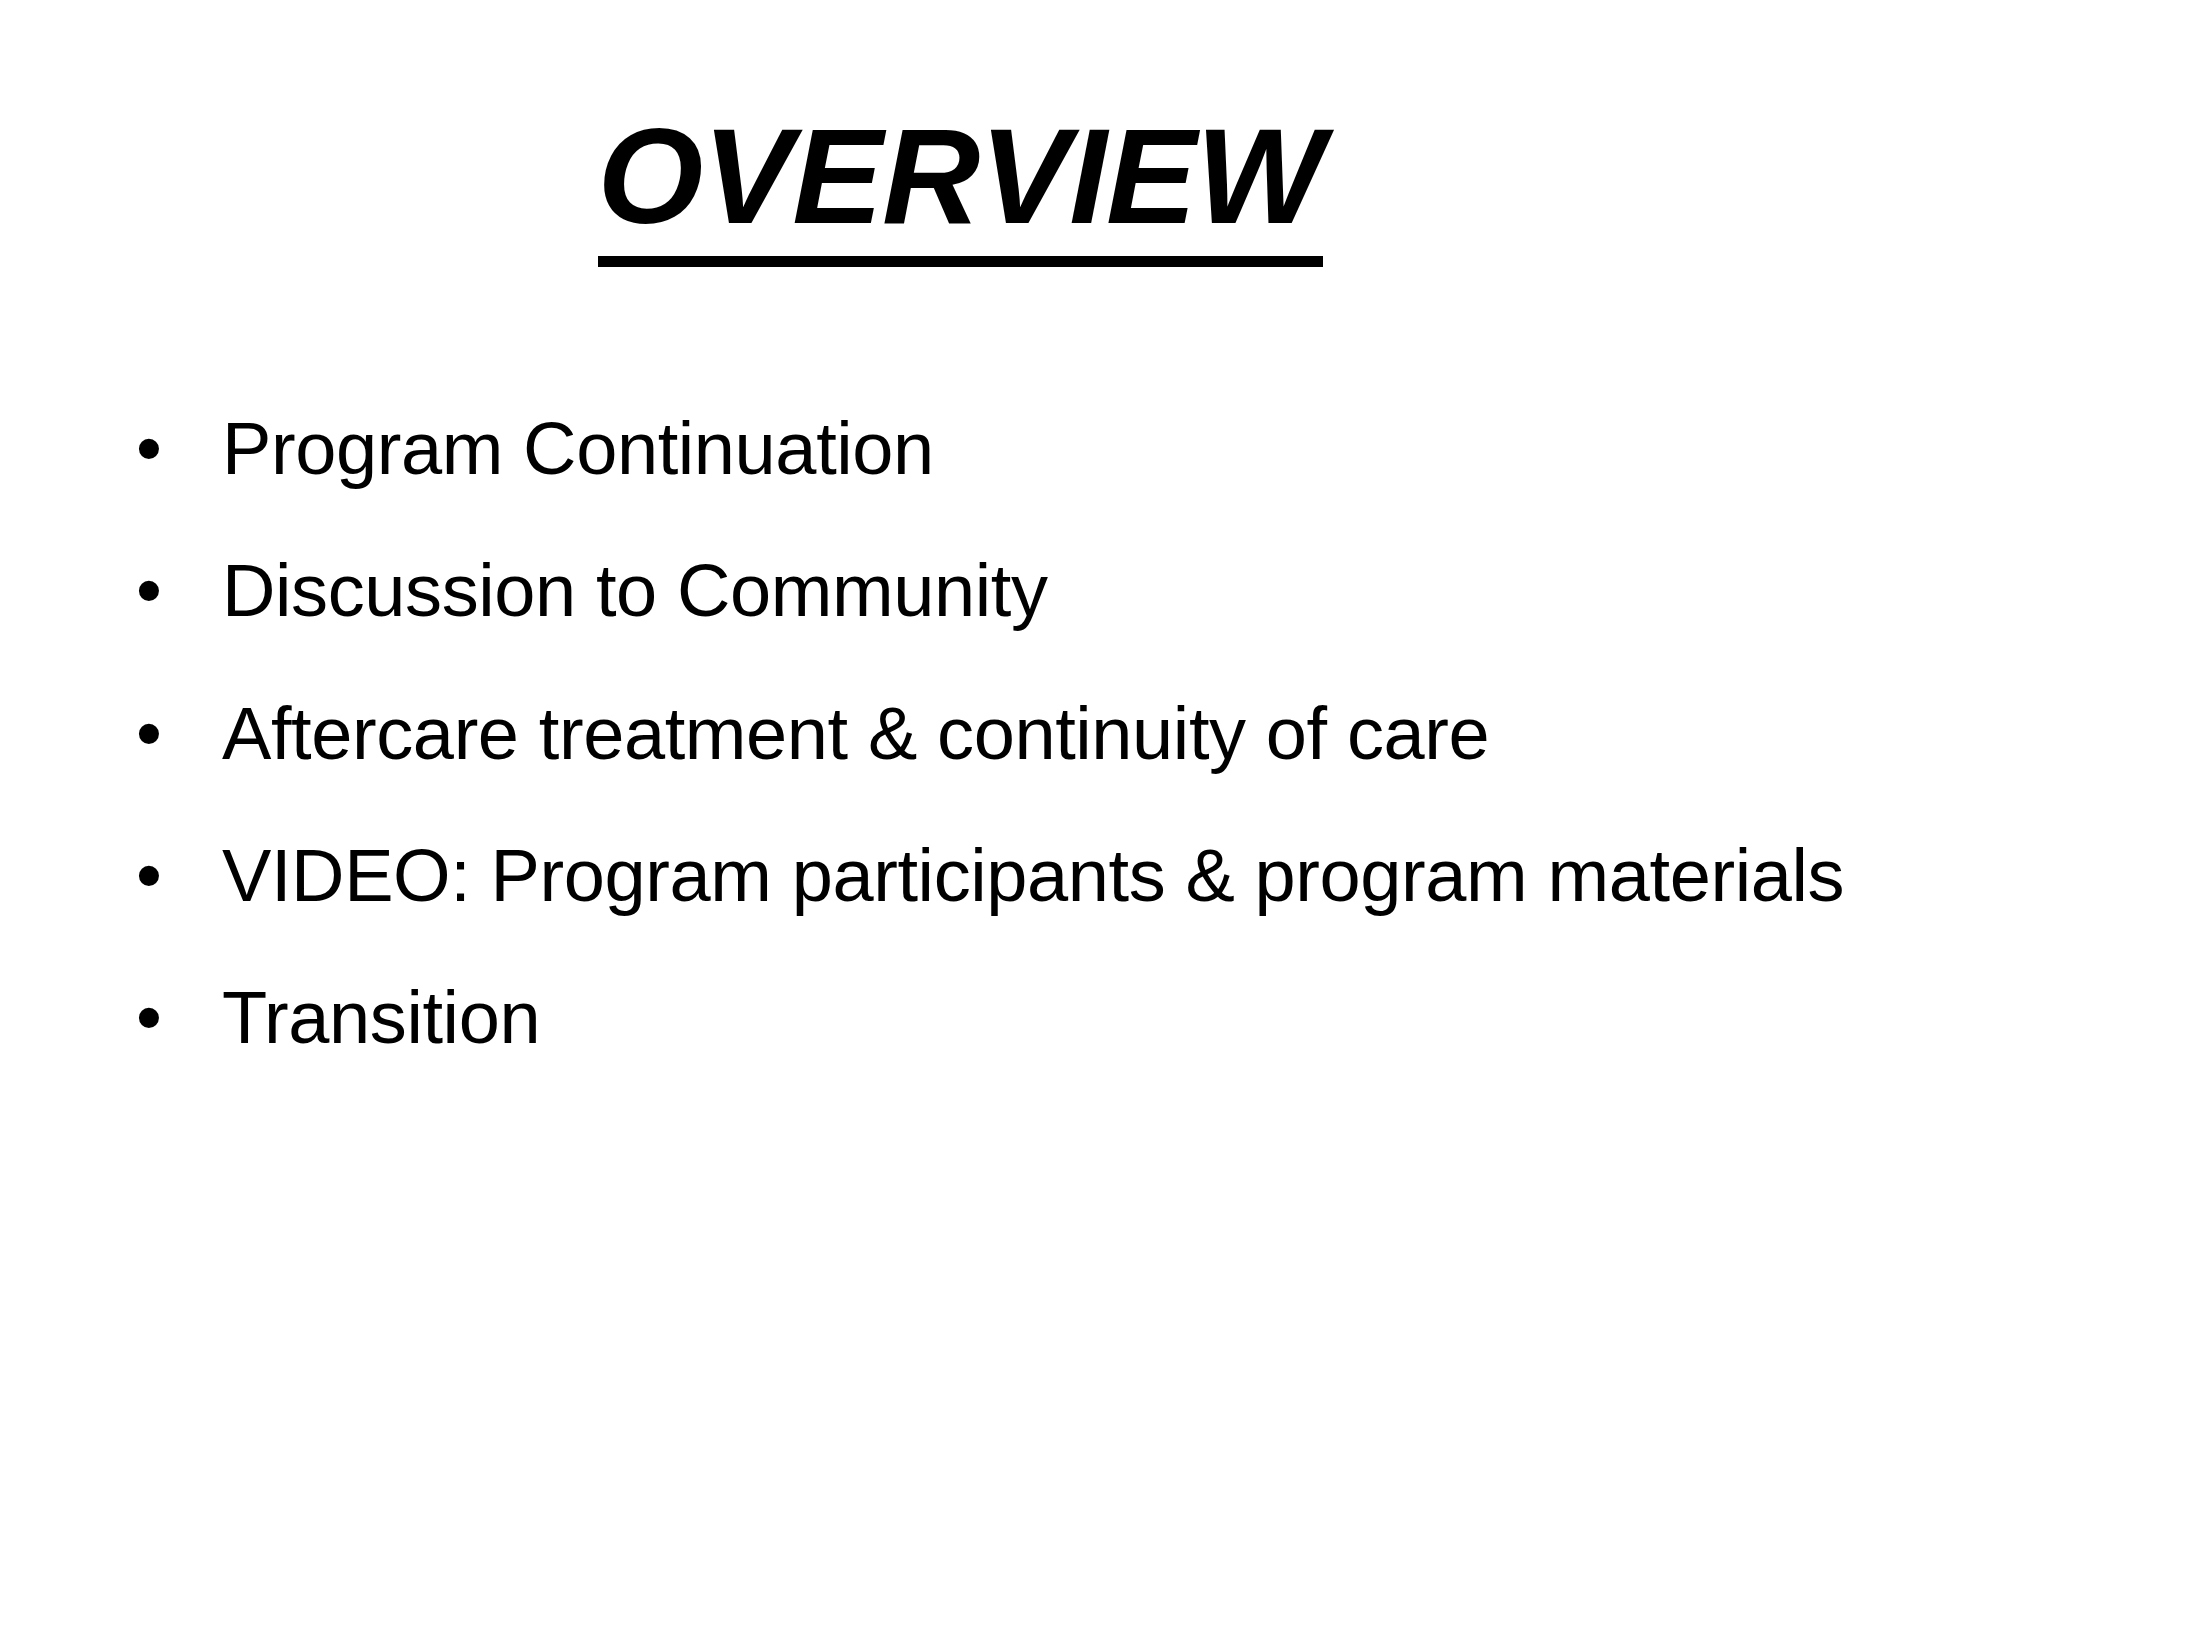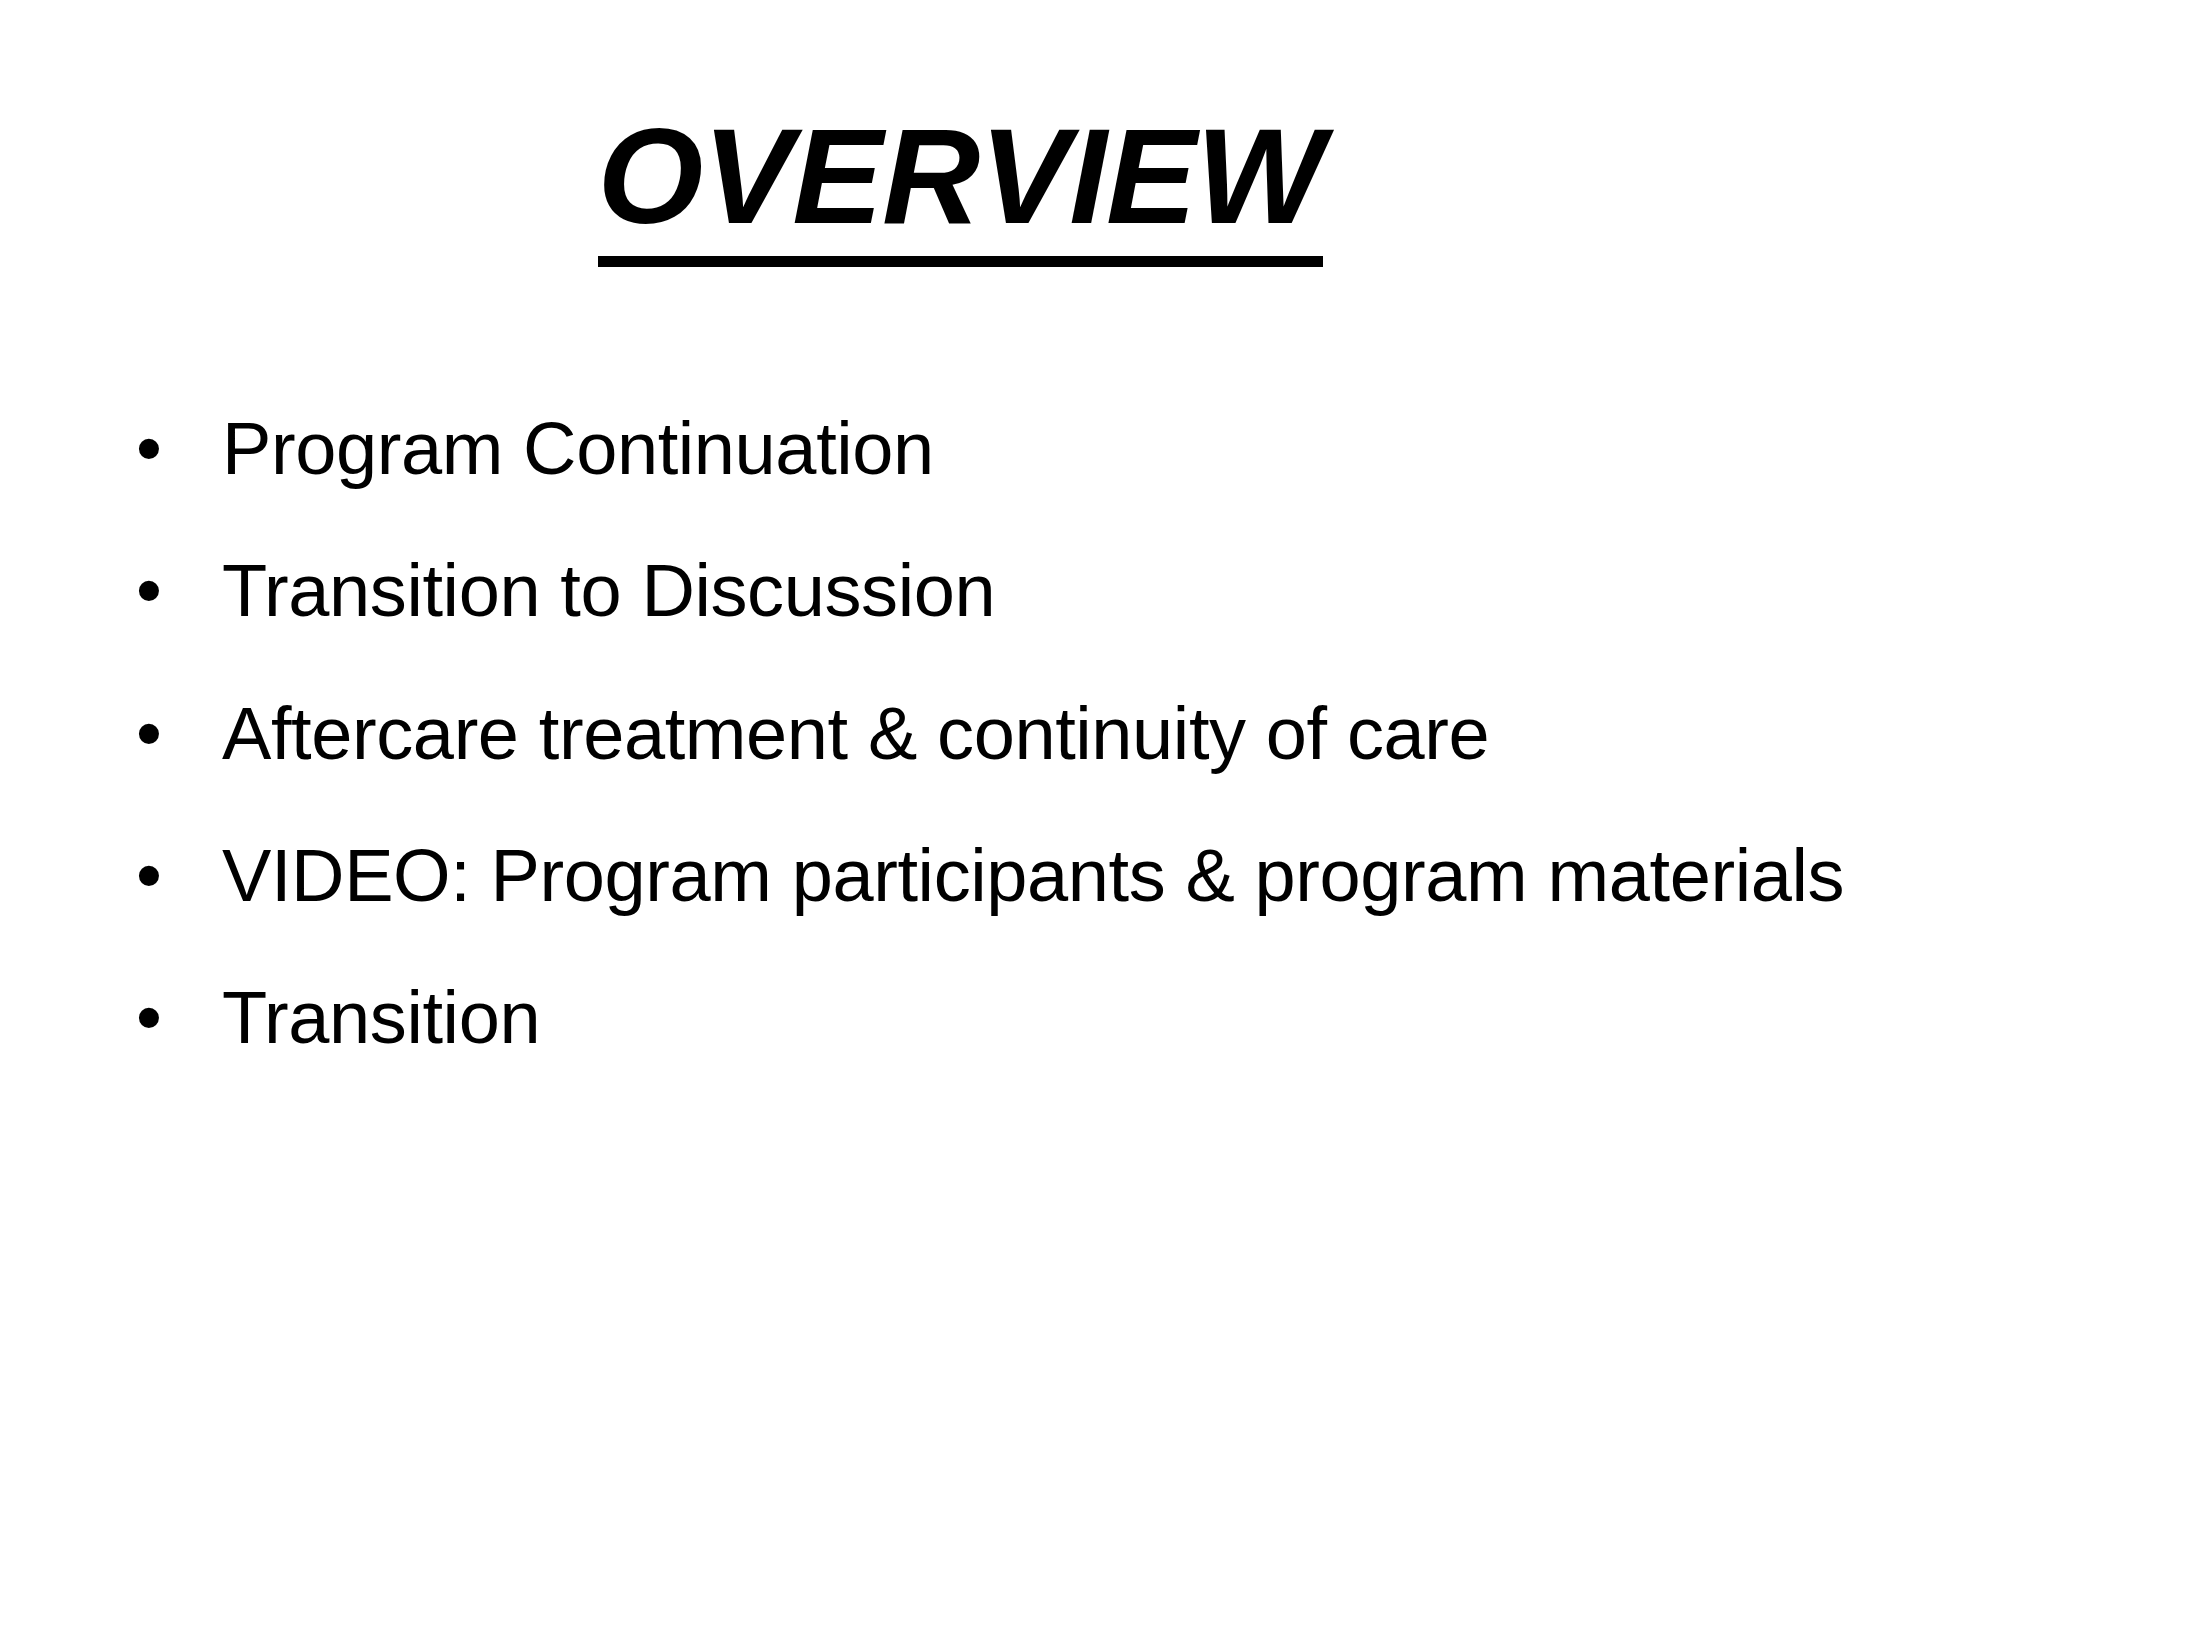--- a/index.html
+++ b/index.html
@@ -93,21 +93,21 @@
 
   <ul class="bullet-list">
 
     <li class="bullet-item">
       <span class="bullet-marker">•</span>
       <span class="bullet-text">Program Continuation</span>
     </li>
 
     <li class="bullet-item">
       <span class="bullet-marker">•</span>
-      <span class="bullet-text">Transition to Discussion</span>
+      <span class="bullet-text">Discussion to Community</span>
     </li>
 
     <li class="bullet-item">
       <span class="bullet-marker">•</span>
       <span class="bullet-text">Aftercare treatment &amp; continuity of care</span>
     </li>
 
     <li class="bullet-item">
       <span class="bullet-marker">•</span>
       <span class="bullet-text">VIDEO: Program participants &amp; program materials</span>

